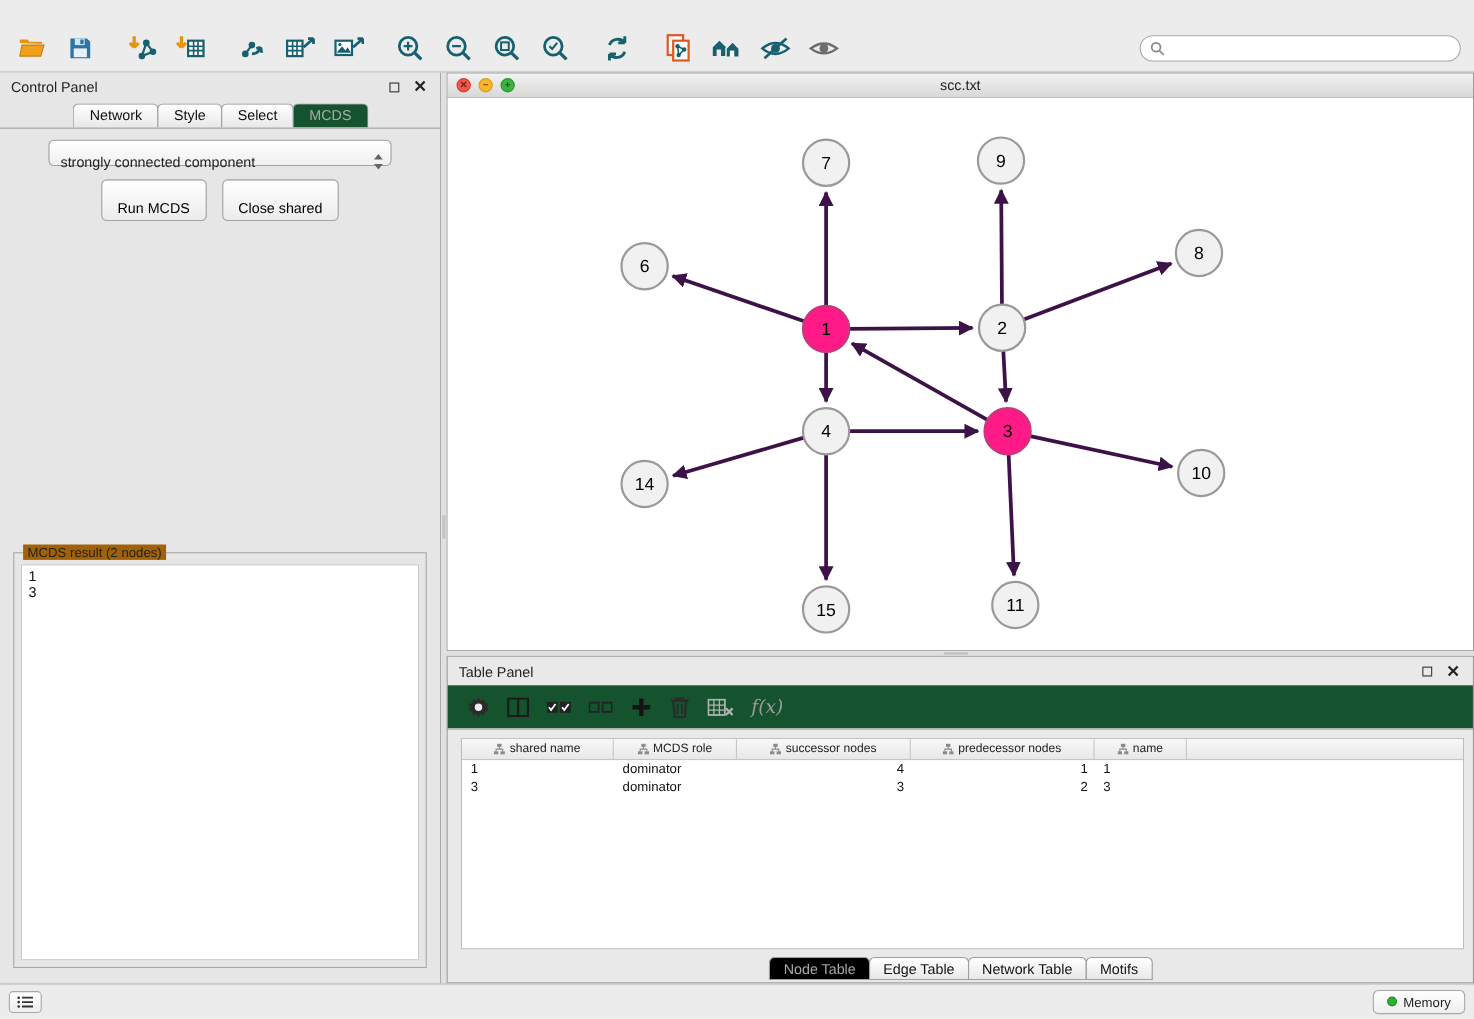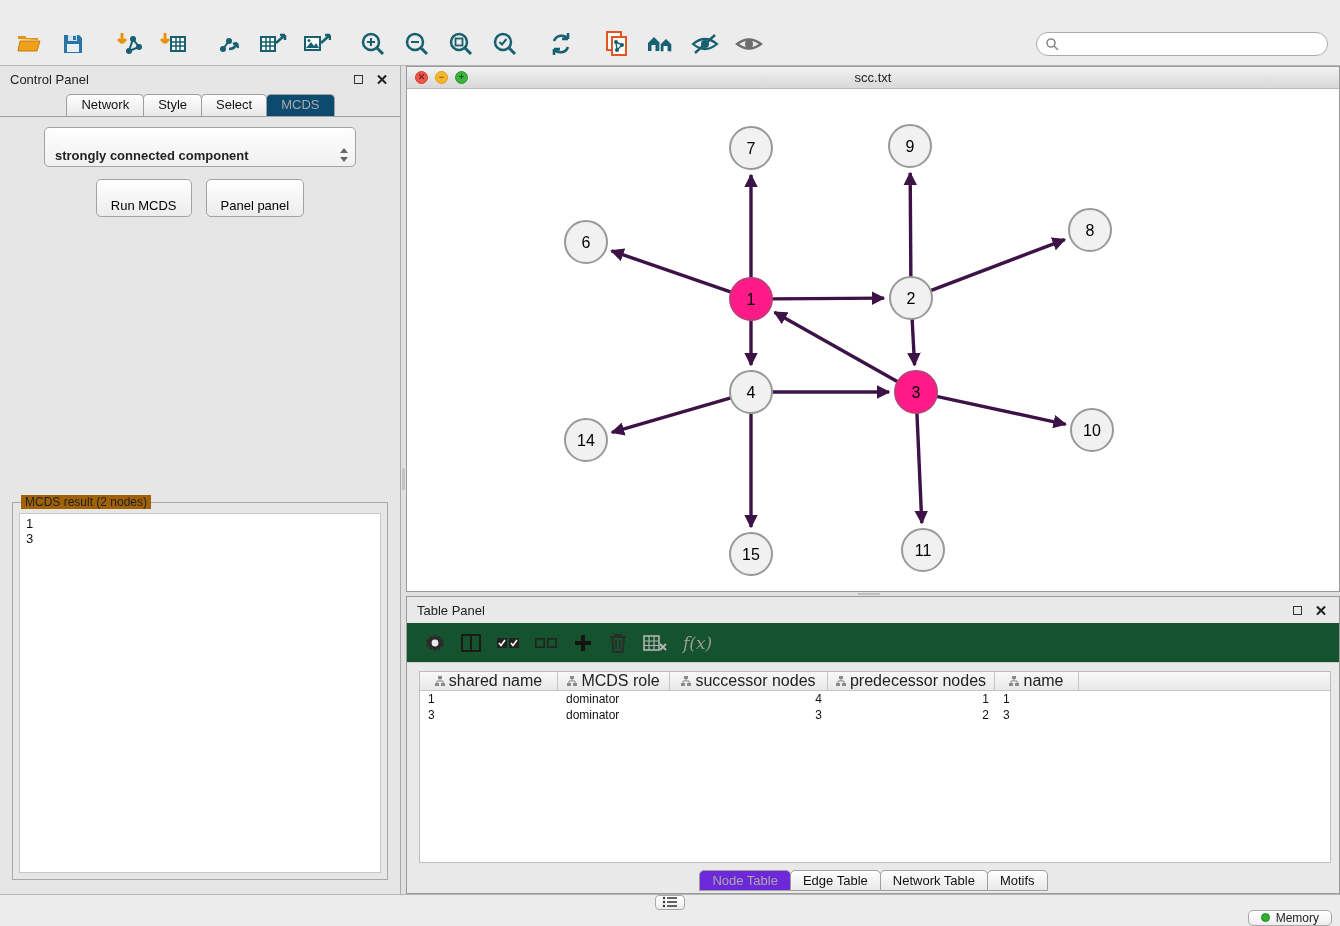--- a/index.html
+++ b/index.html
@@ -32,26 +32,26 @@
   .panel-header { height:26px; display:flex; align-items:center; padding:0 10px; font-size:13px; color:#222; }
   .panel-header .ph-title { flex:1; }
   .ph-icon { width:16px; height:16px; display:flex; align-items:center; justify-content:center; margin-left:8px; cursor:pointer; color:#222; font-weight:bold; }
   .float-ico { width:9px; height:9px; border:1.5px solid #333; background:transparent; }
   .close-ico { font-size:15px; line-height:1; font-weight:bold; }
 
   
   .tabbar { display:flex; justify-content:center; height:22px; margin-top:2px; }
   .tabbar .tab { padding:2px 14px; font-size:13px; background:linear-gradient(#ffffff,#e8e8e8);
     border:1px solid #9f9f9f; border-bottom:none; border-radius:5px 5px 0 0; margin-right:-1px; cursor:pointer; color:#111; }
-  .tabbar .tab.active { background:#0c4a6e; color:#a9a9a9; }
+  .tabbar .tab.active { background:#14532d; color:#a9a9a9; }
   .cp-body { flex:1; border-top:1px solid #9f9f9f; background:#e6e6e6; display:flex; flex-direction:column; }
 
   .opt-label { text-align:center; margin-top:28px; font-size:13px; color:#111; }
-  .combo { margin:10px 44px 0 44px; height:40px; background:linear-gradient(#ffffff,#f0f0f0); border:1px solid #a3a3a3;
-    border-radius:5px; display:flex; align-items:center; padding:16px 6px 0 10px; font-size:13px; cursor:pointer;font-weight:bold; }
+  .combo { margin:10px 44px 0 44px; height:24px; background:linear-gradient(#ffffff,#f0f0f0); border:1px solid #a3a3a3;
+    border-radius:5px; display:flex; align-items:center; padding:16px 6px 0 10px; font-size:13px; cursor:pointer; }
   .combo .combo-val { flex:1; }
   .btn-row { display:flex; justify-content:center; gap:14px; margin-top:12px; }
   .push-btn { height:23px; padding:18px 14px; background:linear-gradient(#ffffff,#ececec); border:1px solid #a3a3a3;
     border-radius:5px; font-size:13px; cursor:pointer; font-family:"Liberation Sans",sans-serif; }
 
   .result-field { margin:auto 12px 14px 12px; height:378px; border:1px solid #a8a8a8; position:relative; padding:10px 6px 6px 6px; }
   .result-legend { position:absolute; top:-8px; left:8px; background:#a16207; padding:0 4px; font-size:12px; color:#222; }
   .result-text { width:100%; height:100%; background:#fff; border:1px solid #c8c8c8; font-size:13px; padding:2px 6px;
     white-space:pre; overflow:auto; color:#111; }
 
@@ -72,36 +72,36 @@
   .h-splitter .grip { position:absolute; left:452px; top:1px; width:22px; height:2px; background:#c0c0c0; }
 
   
   .table-panel { flex:1; background:#e9e9e9; border:1px solid #9a9a9a; display:flex; flex-direction:column; }
   .tp-toolbar { height:40px; display:flex; align-items:center; gap:16px; padding:0 18px; border-bottom:1px solid #cfcfcf; background:#14532d; }
   .tp-btn { height:26px; display:flex; align-items:center; justify-content:center; cursor:pointer; }
   .fx { font-family:"DejaVu Serif", serif; font-style:italic; font-size:17px; color:#9c9c9c; }
 
   .table-wrap { flex:1; margin:8px 8px 6px 12px; background:#fff; border:1px solid #bdbdbd; overflow:hidden; }
   .t-header { display:flex; height:19px; background:linear-gradient(#f8f8f8,#e8e8e8); border-bottom:1px solid #c6c6c6; }
-  .t-hcell { display:flex; align-items:center; justify-content:center; gap:4px; font-size:16px; color:#222;
+  .t-hcell { display:flex; align-items:center; justify-content:center; gap:4px; font-size:11px; color:#222;
     border-right:1px solid #c6c6c6; cursor:pointer; }
   .t-row { display:flex; height:16px; }
   .t-cell { font-size:12px; color:#111; display:flex; align-items:center; }
   .col0 { width:138px; } .col1 { width:112px; } .col2 { width:158px; } .col3 { width:167px; } .col4 { width:84px; }
   .cell-left { padding-left:8px; justify-content:flex-start; }
   .cell-right { padding-right:6px; justify-content:flex-end; }
 
   .tp-tabs { height:24px; display:flex; justify-content:center; align-items:flex-end; padding-bottom:2px; }
   .tp-tabs .tab { padding:2px 12px; font-size:13px; background:linear-gradient(#ffffff,#e8e8e8); border:1px solid #9f9f9f;
     margin-right:-1px; cursor:pointer; color:#111; border-radius:5px 5px 0 0; }
-  .tp-tabs .tab.active { background:#6d28d9; color:#a9a9a9; }
+  .tp-tabs .tab.active { background:#000000; color:#a9a9a9; }
 
   
   .statusbar { position:absolute; left:0; top:894px; width:1340px; height:32px; background:#ececec;
-    border-top:1px solid #b5b5b5; display:flex; align-items:center; padding:0 8px;flex-direction:column; }
+    border-top:1px solid #b5b5b5; display:flex; align-items:center; padding:0 8px; }
   .status-btn { width:30px; height:20px; border:1px solid #a8a8a8; border-radius:4px; background:linear-gradient(#fff,#eee);
     display:flex; align-items:center; justify-content:center; cursor:pointer; }
   .memory-btn { margin-left:auto; height:22px; border:1px solid #a8a8a8; border-radius:5px; background:linear-gradient(#fff,#eee);
     display:flex; align-items:center; gap:6px; padding:0 12px; font-size:12px; cursor:pointer; }
   .green-dot { width:9px; height:9px; border-radius:50%; background:#2fae2f; border:1px solid #1f8a1f; }
 
   svg.icon { display:block; }
 </style>
 </head>
 <body>
@@ -270,21 +270,21 @@
     <div class="cp-body">
       <div class="combo">
         <span class="combo-val">strongly connected component</span>
         <svg class="icon" width="10" height="16" viewBox="0 0 10 16">
             <path d="M5 1 L9 6 H1 Z" fill="#666"></path>
             <path d="M5 15 L1 10 H9 Z" fill="#666"></path>
           </svg>
       </div>
       <div class="btn-row">
         <button class="push-btn">Run MCDS</button>
-        <button class="push-btn">Panel panel</button>
+        <button class="push-btn">Close shared</button>
       </div>
       <div class="result-field">
         <span class="result-legend">MCDS result (2 nodes)</span>
         <div class="result-text" id="mcds-result">1
 3</div>
       </div>
     </div>
   </div>
 
   <div class="v-splitter">

